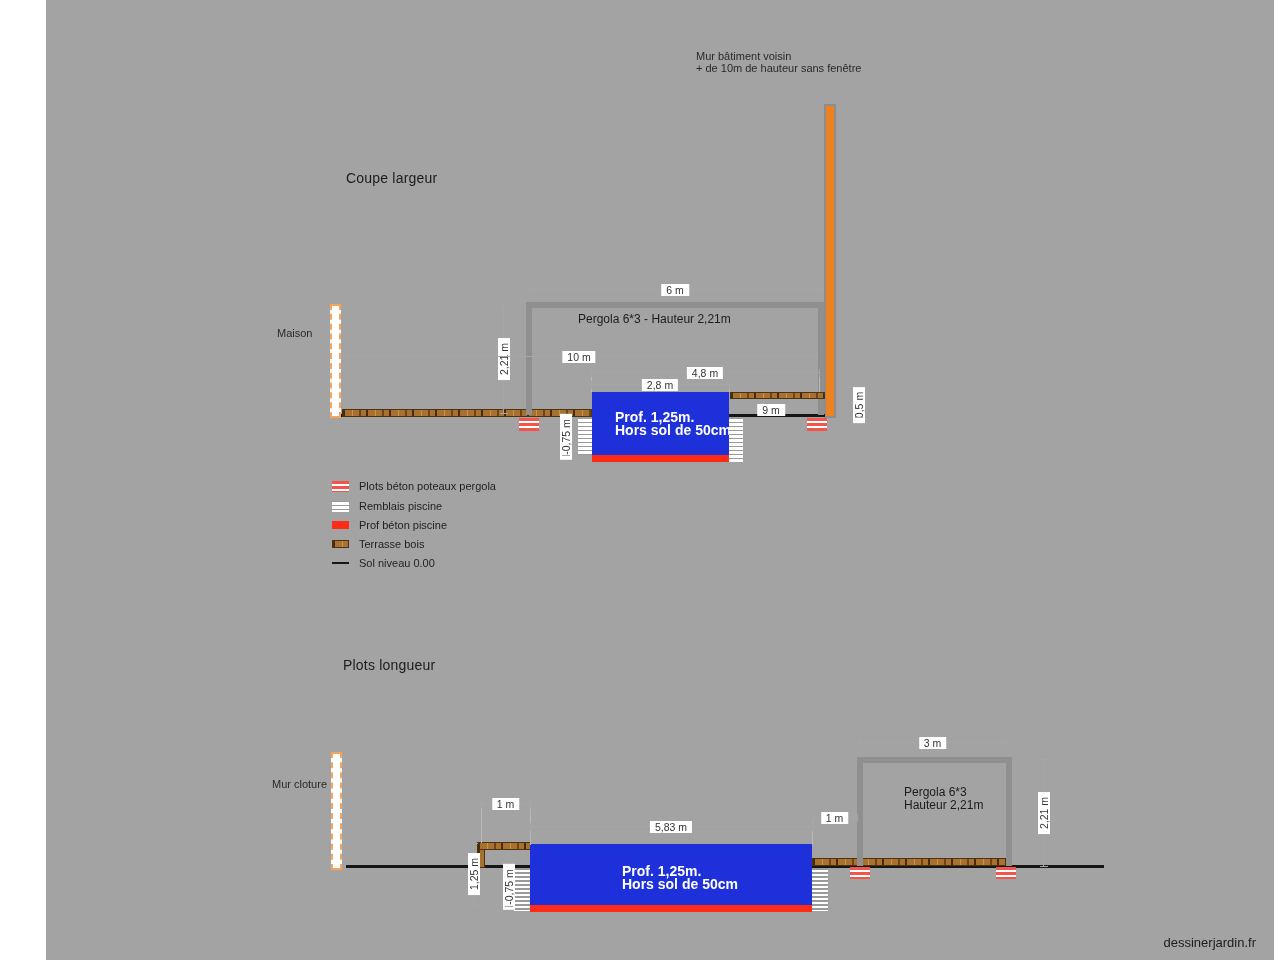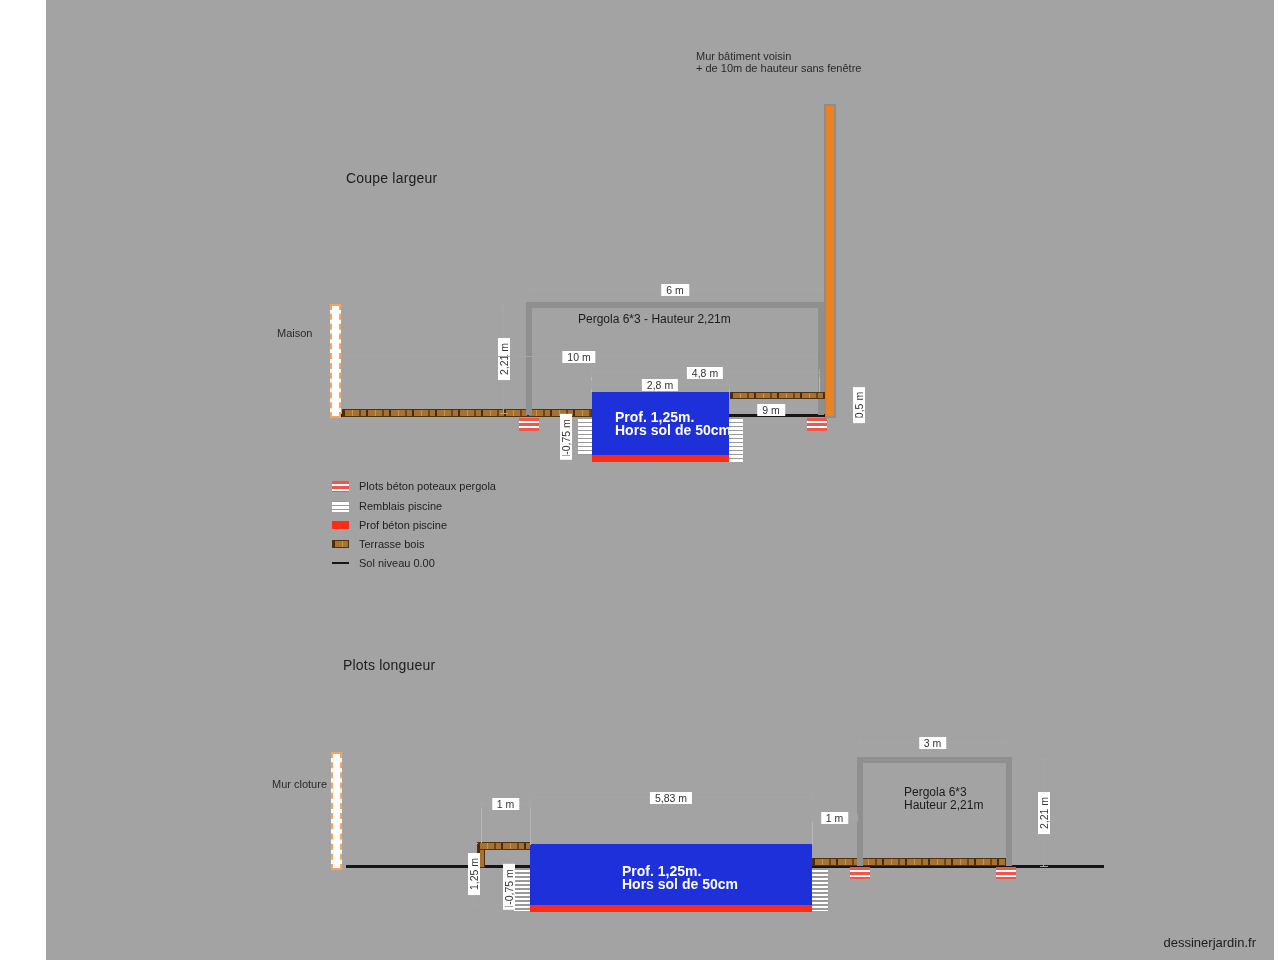--- a/index.html
+++ b/index.html
@@ -167,21 +167,21 @@
   <div class="abs plots" style="left:804px;top:867px;width:20px;height:12px;"></div>
   <div class="abs plots" style="left:950px;top:867px;width:20px;height:12px;"></div>
 
   <div class="abs ext" style="left:435px;top:805px;height:38px;"></div>
   <div class="abs ext" style="left:484px;top:805px;height:40px;"></div>
   <div class="abs ext" style="left:766px;top:819px;height:26px;"></div>
 
   <div class="dim-h" style="left:435px;top:803px;width:49px;">
     <span class="dlabel">1 m</span>
   </div>
-  <div class="dim-h" style="left:484px;top:797px;width:282px;">
+  <div class="dim-h" style="left:484px;top:826px;width:282px;">
     <span class="dlabel">5,83 m</span>
   </div>
   <div class="dim-v" style="left:427px;top:843px;height:62px;">
     <span class="dlabel">1,25 m</span>
   </div>
   <div class="dim-v" style="left:462px;top:868px;height:38px;">
     <span class="dlabel">-0,75 m</span>
   </div>
   <div class="dim-h" style="left:766px;top:817px;width:45px;">
     <span class="dlabel">1 m</span>

